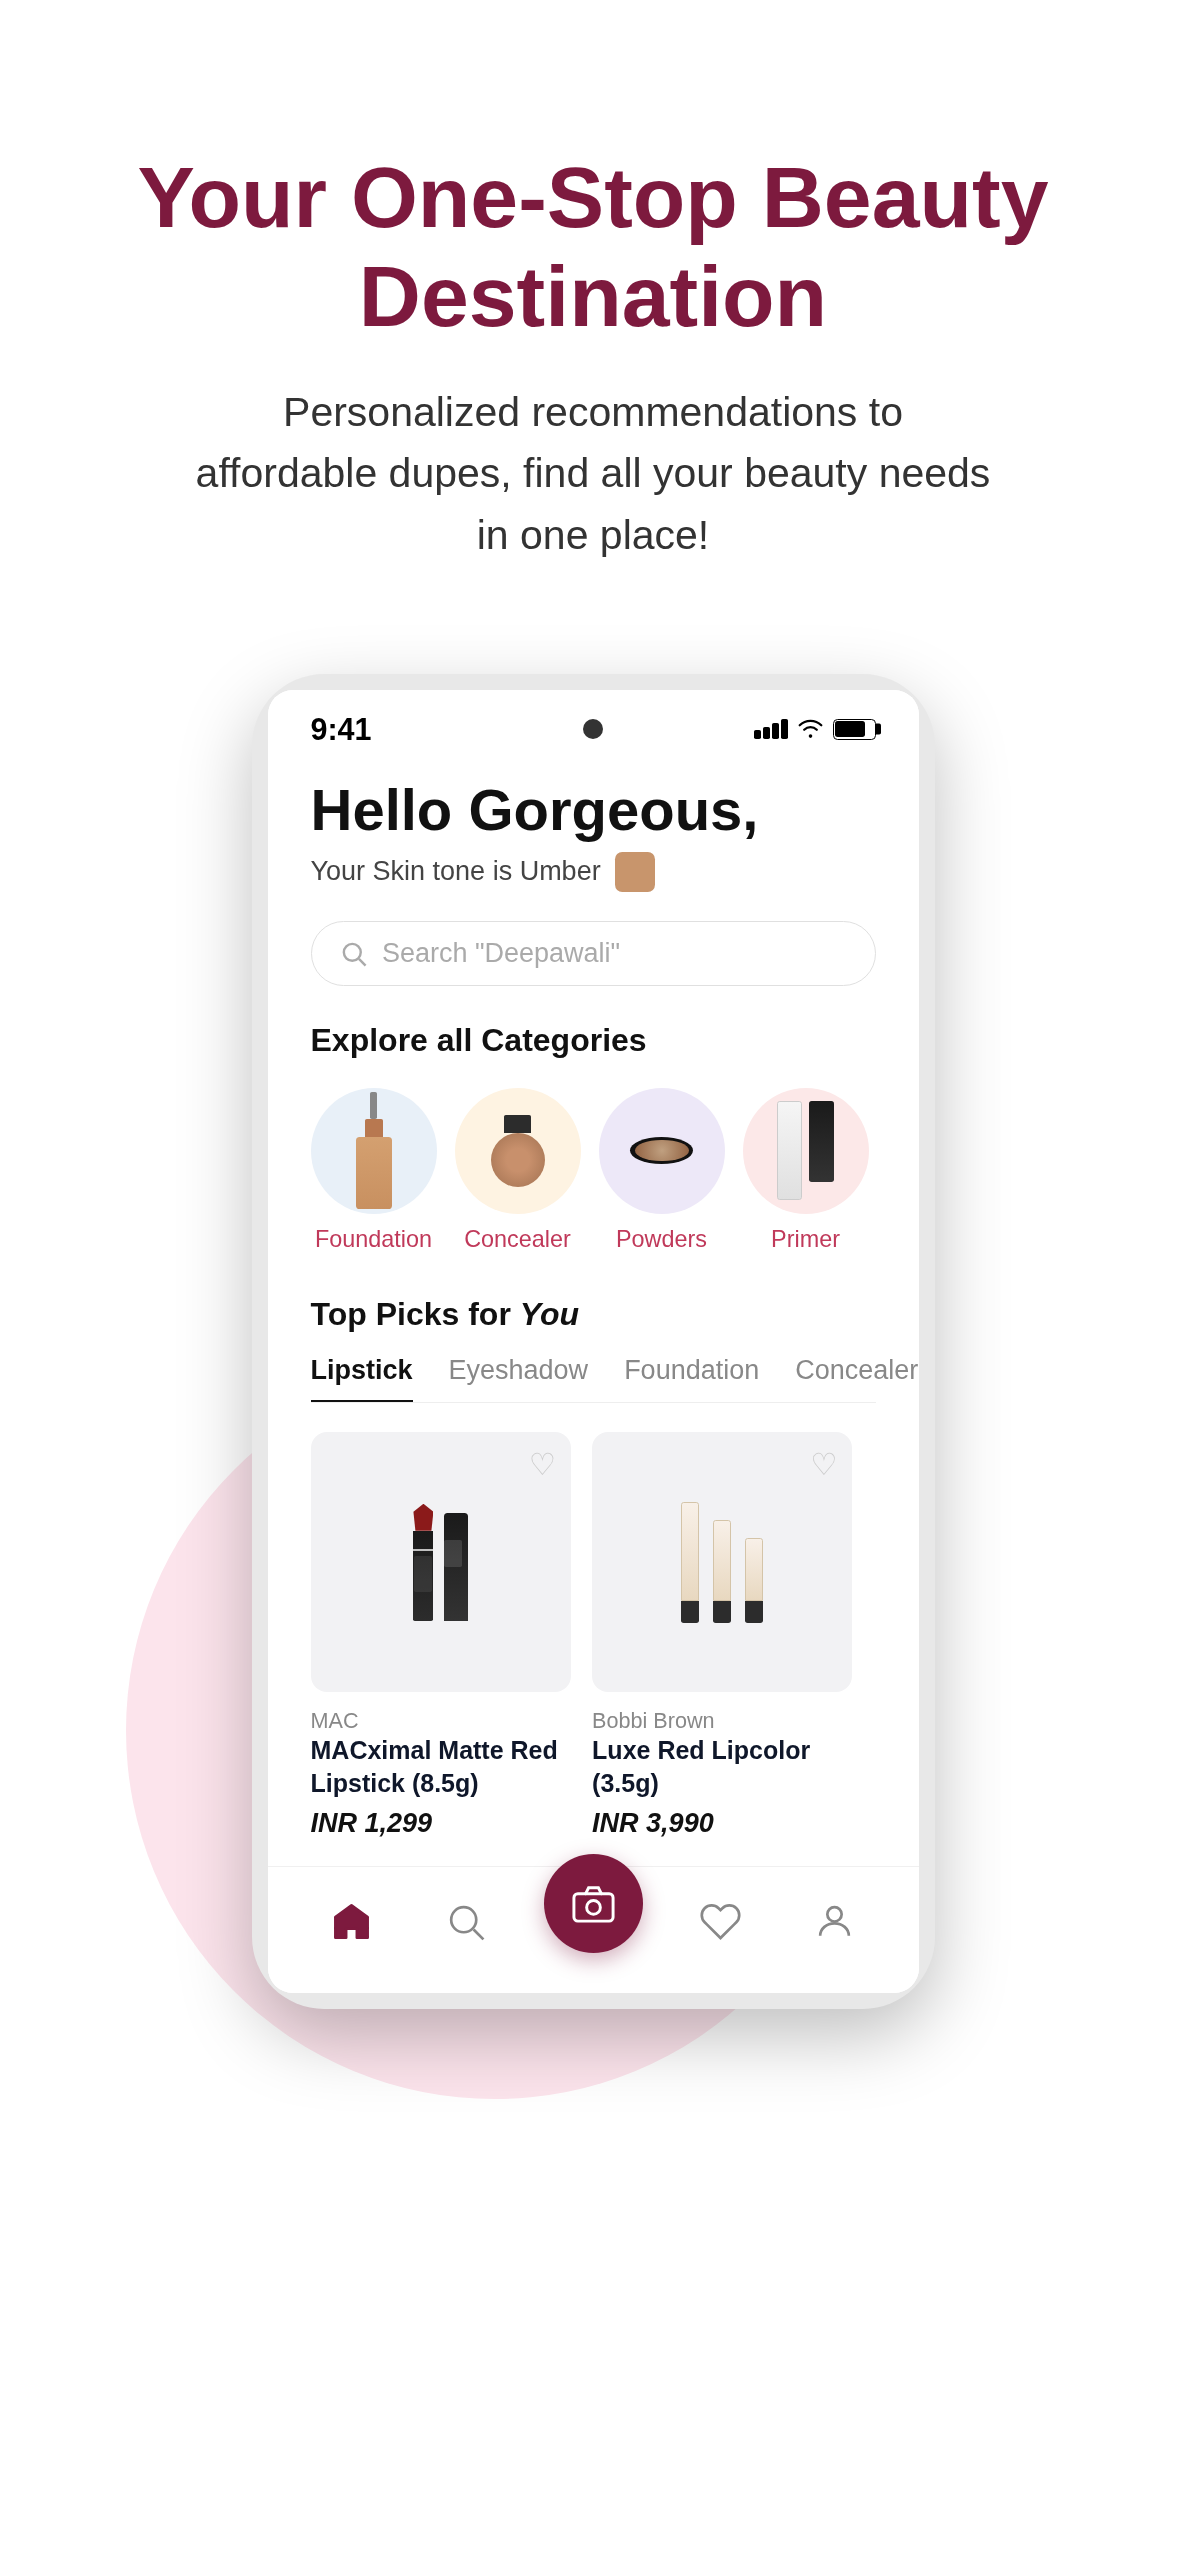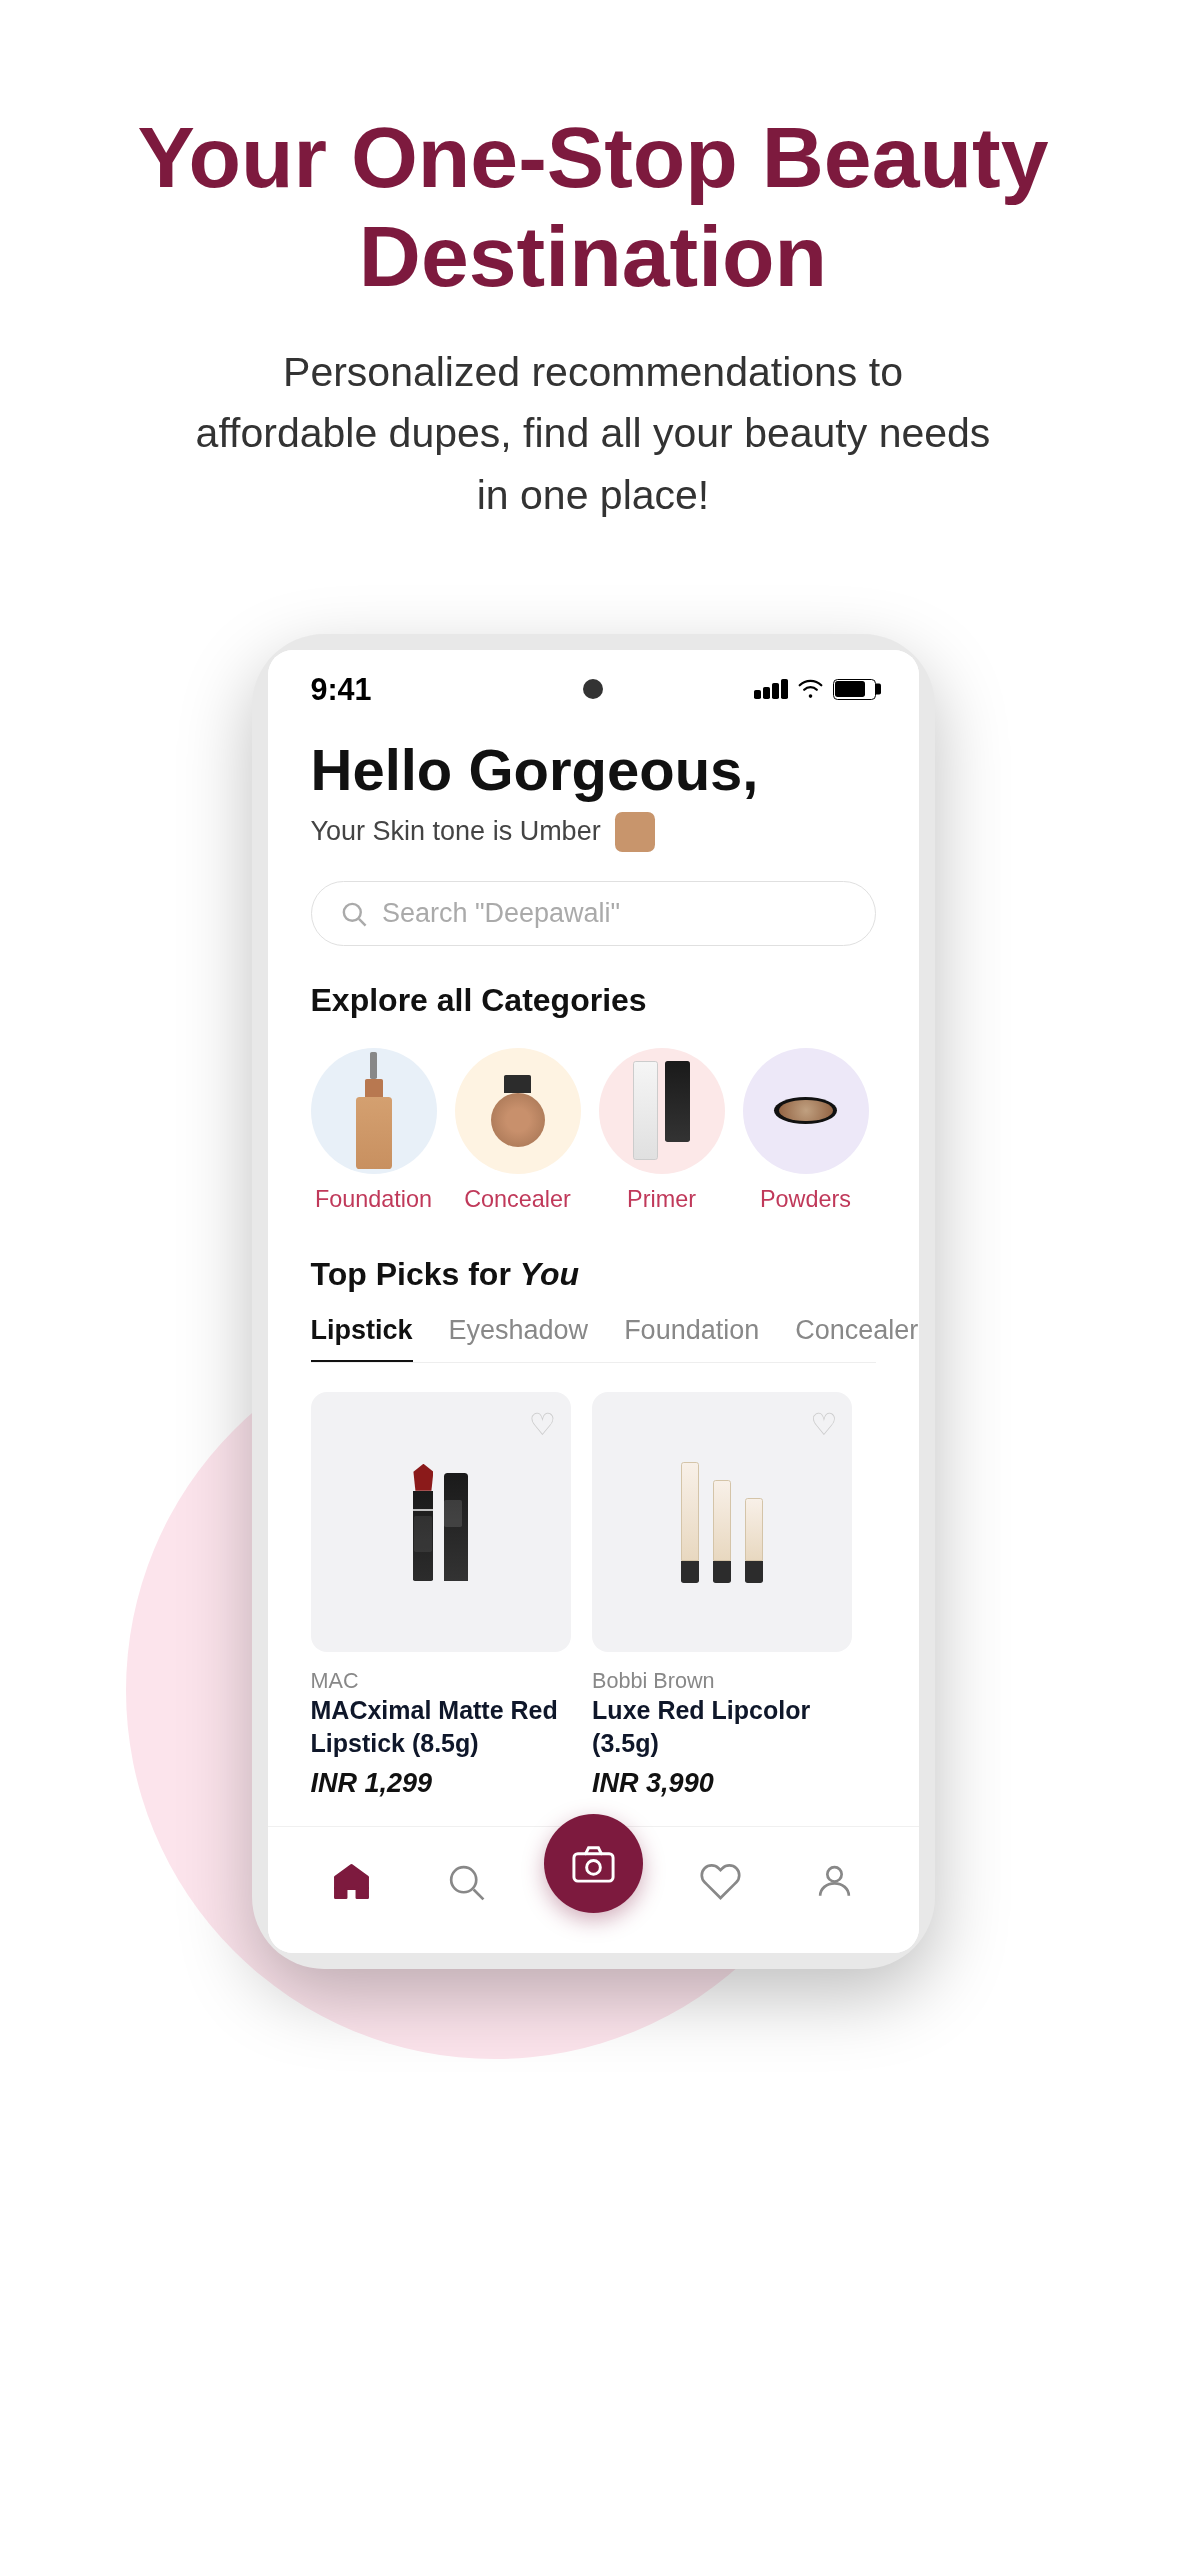--- a/index.html
+++ b/index.html
@@ -20,20 +20,21 @@
       flex-direction: column;
       align-items: center;
       padding-top: 108px;
     }
 
     
     .hero-section {
       text-align: center;
       padding: 0 72px;
       margin-bottom: 72px;
+      margin-top: 40px;
     }
 
     .hero-title {
       font-size: 86px;
       font-weight: 800;
       color: #7d1a3e;
       line-height: 1.15;
       margin-bottom: 36px;
     }
 
@@ -657,38 +658,38 @@
               <div class="category-circle concealer-bg">
                 <div class="concealer-illus">
                   <div class="concealer-lid"></div>
                   <div class="concealer-body"></div>
                 </div>
               </div>
               <span class="category-label">Concealer</span>
             </div>
 
             <div class="category-item">
-              <div class="category-circle primer-bg">
-                <div class="primer-illus">
-                  <div class="primer-tube"></div>
-                  <div class="primer-tube2"></div>
-                </div>
-              </div>
-              <span class="category-label">Primer</span>
-            </div>
-
-            <div class="category-item">
               <div class="category-circle powders-bg">
                 <div class="powders-illus">
                   <div class="powder-compact">
                     <div class="powder-inner"></div>
                   </div>
                 </div>
               </div>
               <span class="category-label">Powders</span>
+            </div>
+
+            <div class="category-item">
+              <div class="category-circle primer-bg">
+                <div class="primer-illus">
+                  <div class="primer-tube"></div>
+                  <div class="primer-tube2"></div>
+                </div>
+              </div>
+              <span class="category-label">Primer</span>
             </div>
 
           </div>
 
           <div class="top-picks-title">
             <span>Top Picks for </span><em>You</em>
           </div>
 
           <div class="picks-tabs">
             <span class="picks-tab active">Lipstick</span>

